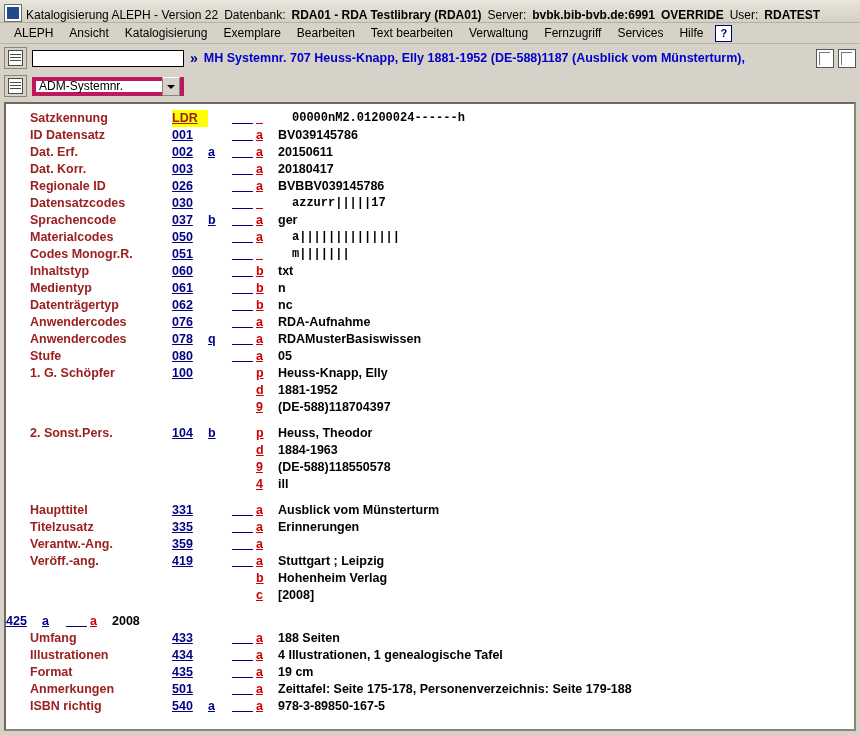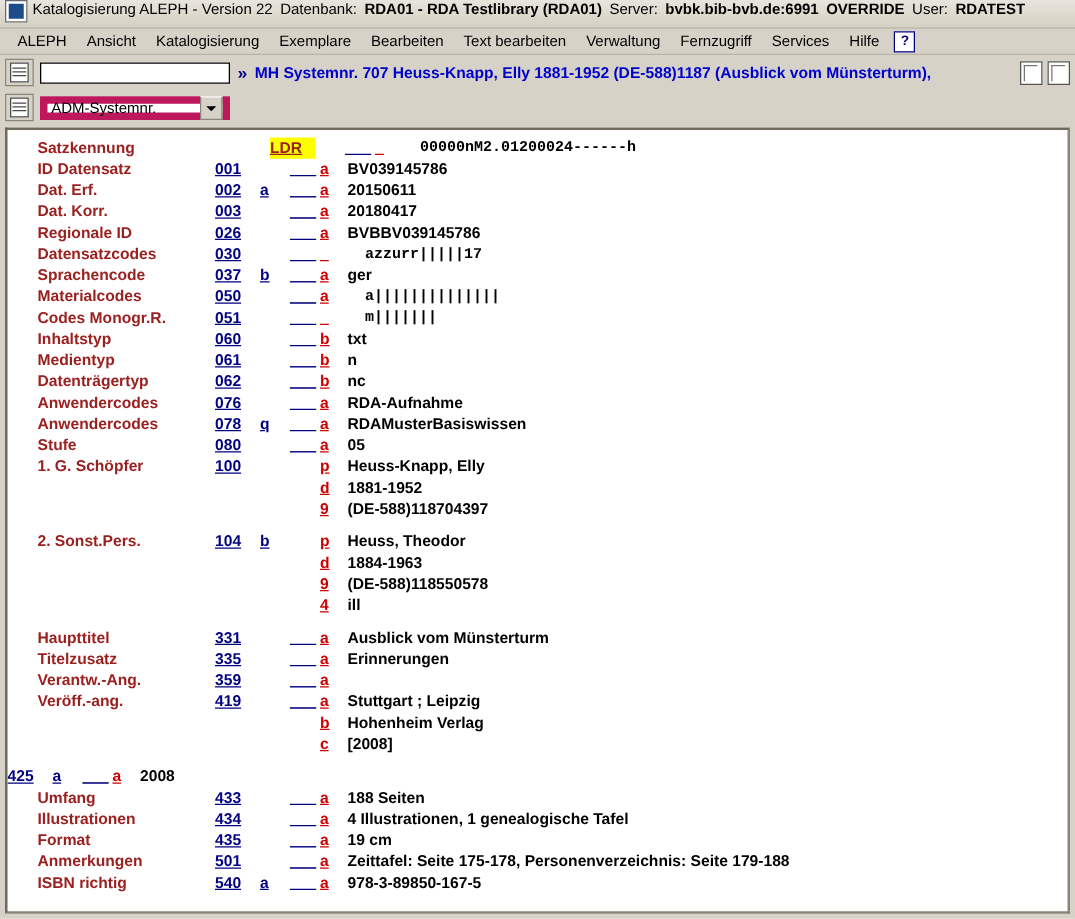--- a/index.html
+++ b/index.html
@@ -22,21 +22,21 @@
     display: flex;
     flex-direction: column;
   }
 
   
   .titlebar {
     height: 22px;
     background: linear-gradient(to bottom, #e8e5de 0%, #dedace 50%, #d4d0c4 100%);
     border-bottom: 1px solid #b4b0a4;
     display: flex;
-    align-items: flex-start;
+    align-items: flex-end;
     padding: 0 4px;
     font-size: 12px;
     color: #000;
     white-space: nowrap;
     overflow: hidden;
   }
   .titlebar .app-icon {
     width: 16px;
     height: 16px;
     margin-right: 4px;
@@ -162,21 +162,21 @@
   .small-icon::before {
     content: "";
     position: absolute;
     left: 2px; top: 2px; right: 3px; bottom: 2px;
     border-left: 1px solid #777;
     border-top: 1px solid #777;
   }
   .combo {
     width: 152px;
     height: 19px;
-    border: 6px solid #be185d;
+    border: 4px solid #be185d;
     background: #ffffff;
     font-family: "Liberation Sans", sans-serif;
     font-size: 12px;
     display: flex;
     align-items: center;
     box-sizing: border-box;
     margin-right: 6px;
   }
   .combo .txt {
     flex: 1 1 auto;
@@ -241,21 +241,20 @@
     flex: 0 0 36px;
     color: #000080;
     font-weight: bold;
     text-decoration: underline;
     text-align: left;
   }
   .c-tag.ldr {
     color: #9b2020;
     background: #ffff00;
     text-decoration: underline;
-    margin-left: 44px;
   }
   .c-ind1 {
     width: 22px;
     flex: 0 0 22px;
     color: #000080;
     font-weight: bold;
     text-decoration: underline;
     text-align: left;
   }
   .c-ind2 {

